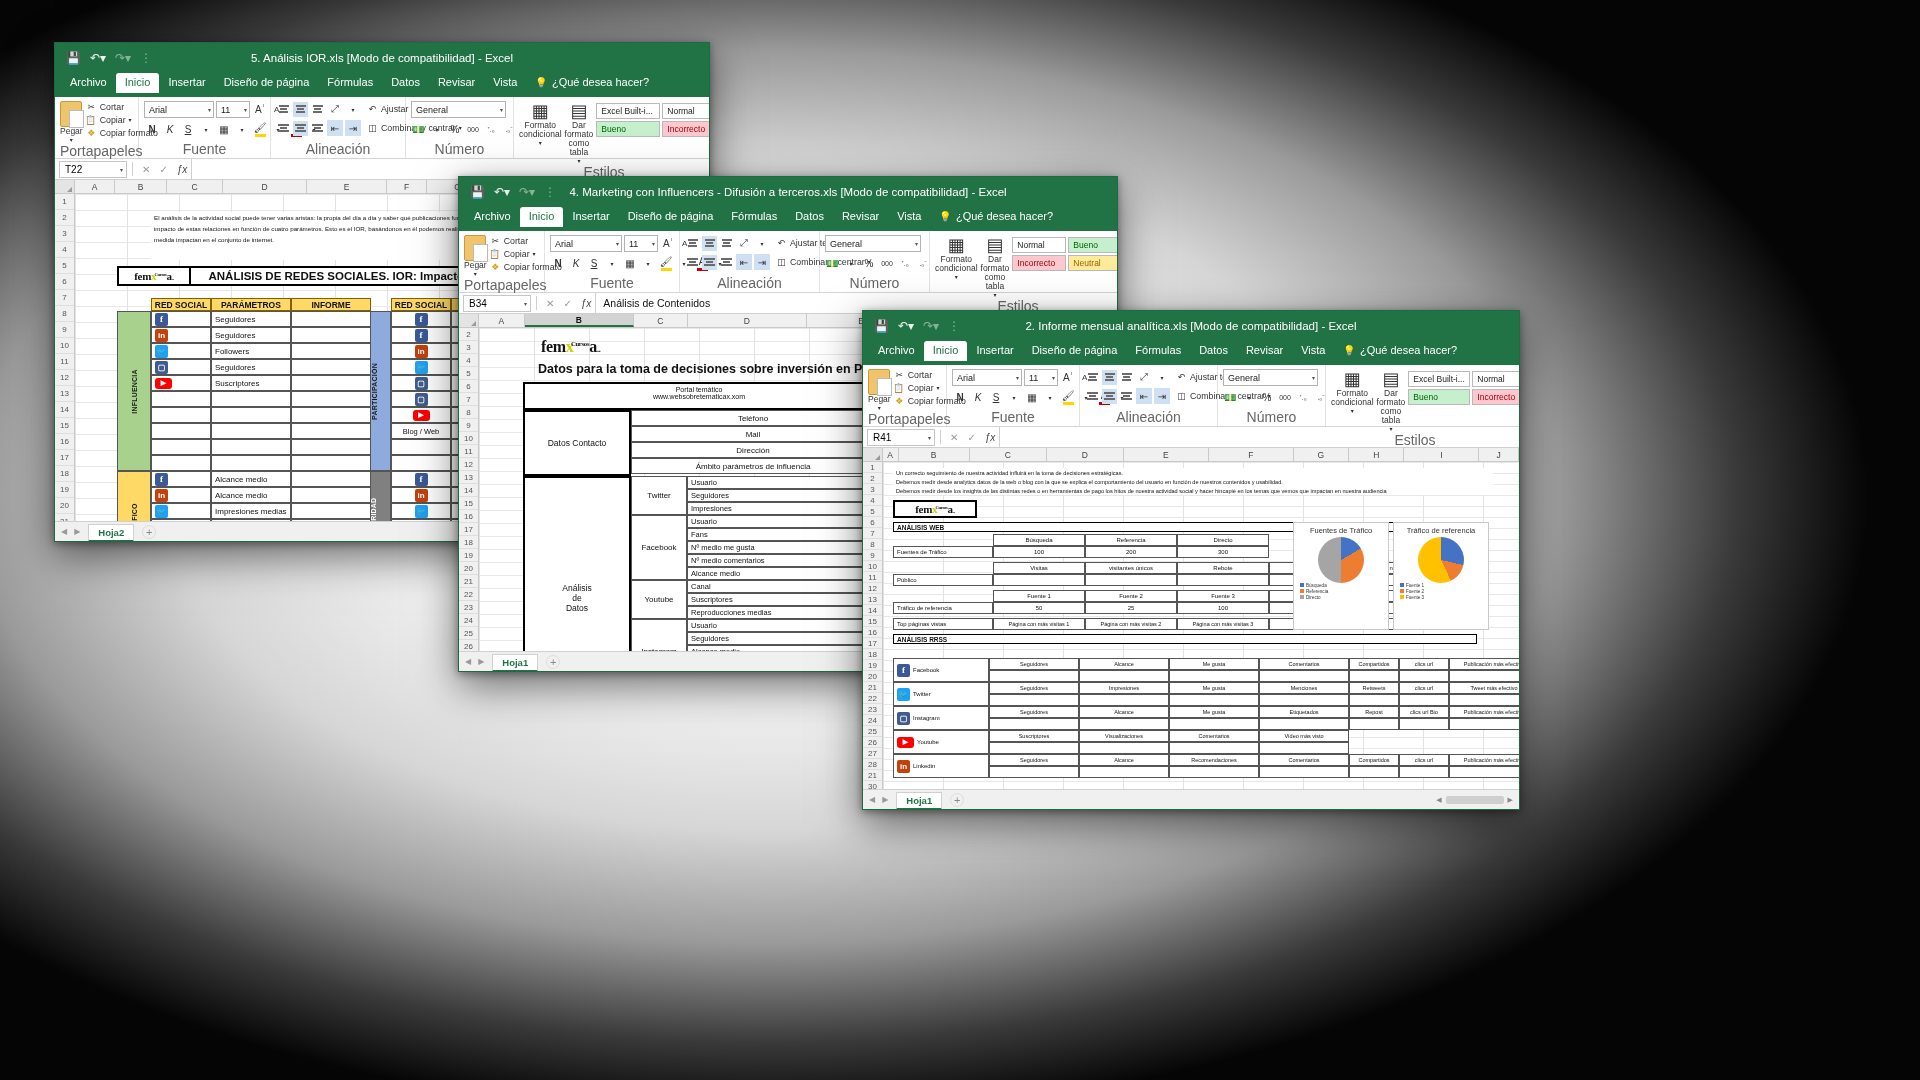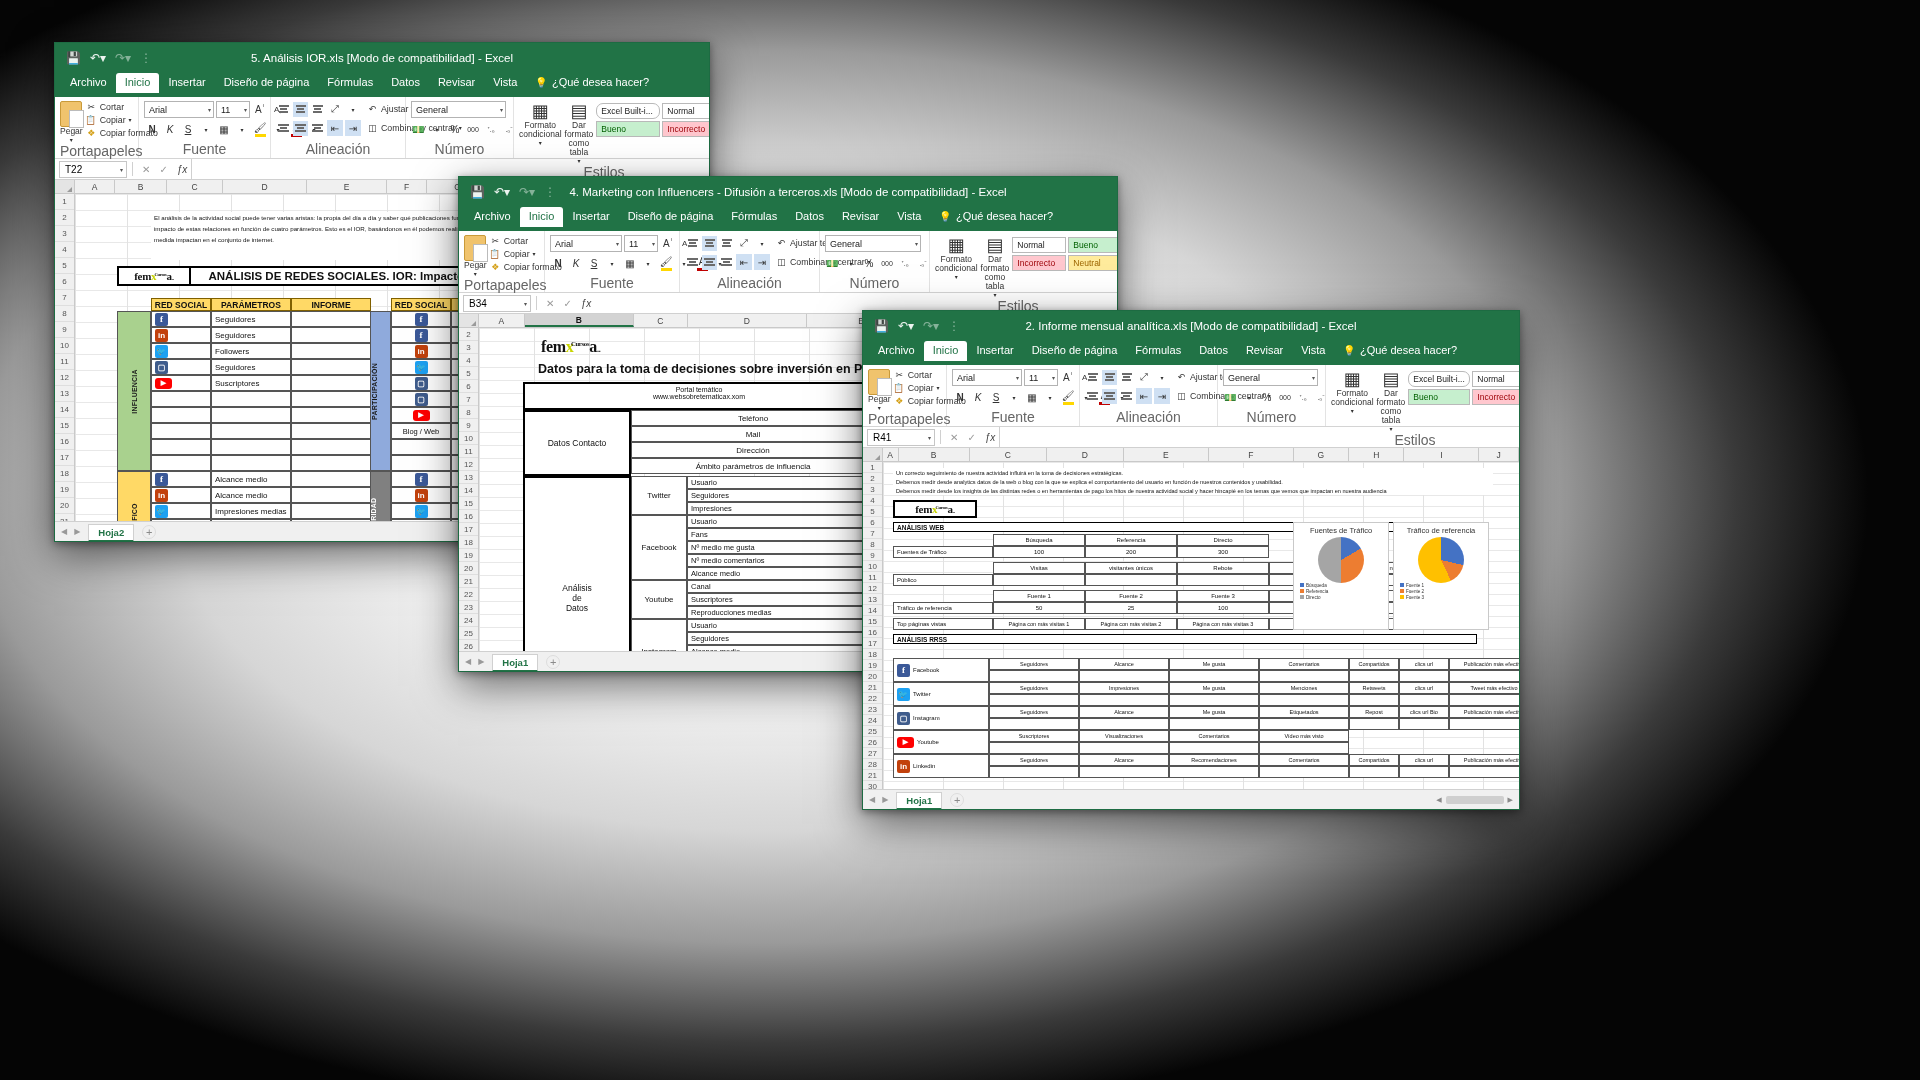--- a/index.html
+++ b/index.html
@@ -106,21 +106,21 @@
   .alignbtn i { display:block; height:1.5px; background:#6b6b6b; }
 
   .stylebox {
     border:1px solid #b9b9b9; font-size:8.5px; height:16px;
     display:flex; align-items:center; padding:0 4px; white-space:nowrap;
   }
   .s-normal { background:#fff; color:#222; }
   .s-bueno  { background:#c6efce; color:#006100; }
   .s-incorr { background:#ffc7ce; color:#9c0006; }
   .s-neutral{ background:#ffeb9c; color:#9c6500; }
-  .s-builtin{ background:#fff; color:#222;border-radius:7px; }
+  .s-builtin{ background:#fff; color:#222; }
 
   
   .formulabar {
     display:flex; align-items:center; height:21px;
     background:#fff; border-bottom:1px solid #d0d0d0; font-size:10px;
   }
   .namebox {
     width:68px; height:17px; margin-left:4px; border:1px solid #c6c6c6;
     display:flex; align-items:center; justify-content:space-between;
     padding:0 3px 0 5px; font-size:10px; background:#fff;
@@ -798,20 +798,21 @@
     <div class="namebox">
       <span>B34</span>
         <span class="ca">▾</span>
     </div>
     <div class="fbsep"></div>
     <div class="fbicons">
       <span>✕</span>
       <span>✓</span>
       <span class="fx">ƒx</span>
     </div>
+    <div class="finput">Análisis de Contenidos</div>
   </div>
 
   <div class="gridwrap" style="height:calc(100% - 30px - 24px - 62px - 21px - 20px);">
     <div class="colhead">
       <div class="corner"></div>
       <div class="ch" style="width:46px">A</div>
       <div class="ch sel" style="width:110px">B</div>
       <div class="ch" style="width:54px">C</div>
       <div class="ch" style="width:120px">D</div>
       <div class="ch" style="width:110px">E</div>

